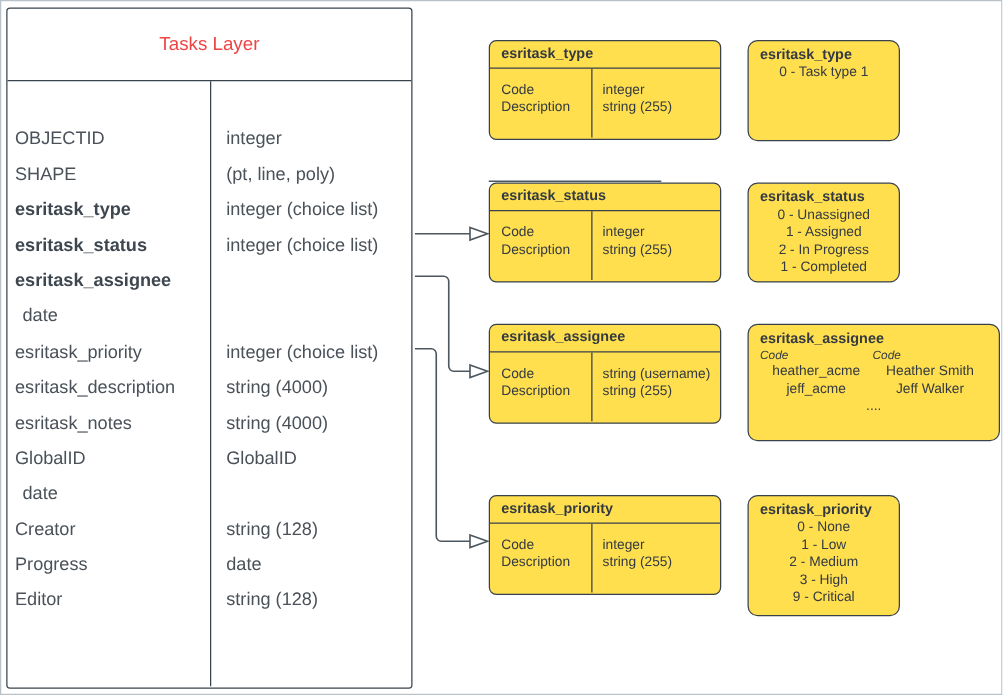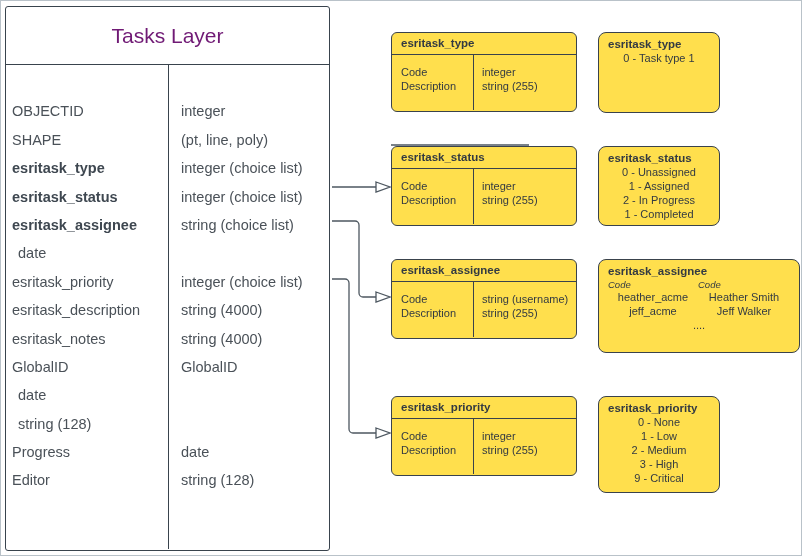--- a/index.html
+++ b/index.html
@@ -14,21 +14,21 @@
   }
   
   .main-table{
     position:absolute;left:4px;top:5px;width:325px;height:545px;
     box-sizing:border-box;
     border:1.6px solid #39434d;border-radius:3px;
     background:#fff;color:#4a5158;
   }
   .main-title{
     height:57px;display:flex;align-items:center;justify-content:center;
-    font-size:21px;color:#701a75;
+    font-size:15px;color:#ef4444;
     border-bottom:1.6px solid #39434d;
   }
   .main-body{position:relative;height:484px;}
   .main-body::before{
     content:"";position:absolute;left:162px;top:0;bottom:0;width:1.4px;
     background:#39434d;
   }
   .rows{padding-top:26px;}
   .frow{display:flex;height:28.4px;align-items:flex-end;font-size:14.5px;}
   .fname{width:163px;box-sizing:border-box;padding-left:6px;white-space:nowrap;}
@@ -96,21 +96,20 @@
         <div class="frow bold">
             <span class="fname">esritask_type</span>
             <span class="ftype">integer (choice list)</span>
           </div>
         <div class="frow bold">
             <span class="fname">esritask_status</span>
             <span class="ftype">integer (choice list)</span>
           </div>
         <div class="frow bold">
             <span class="fname">esritask_assignee</span>
-            <span class="ftype">string (choice list)</span>
           </div>
         <div class="frow">
             <span class="ftype">date</span>
           </div>
         <div class="frow">
             <span class="fname">esritask_priority</span>
             <span class="ftype">integer (choice list)</span>
           </div>
         <div class="frow">
             <span class="fname">esritask_description</span>
@@ -121,20 +120,21 @@
             <span class="ftype">string (4000)</span>
           </div>
         <div class="frow">
             <span class="fname">GlobalID</span>
             <span class="ftype">GlobalID</span>
           </div>
         <div class="frow">
             <span class="ftype">date</span>
           </div>
         <div class="frow">
+            <span class="fname">Creator</span>
             <span class="ftype">string (128)</span>
           </div>
         <div class="frow">
             <span class="fname">Progress</span>
             <span class="ftype">date</span>
           </div>
         <div class="frow">
             <span class="fname">Editor</span>
             <span class="ftype">string (128)</span>
           </div>

